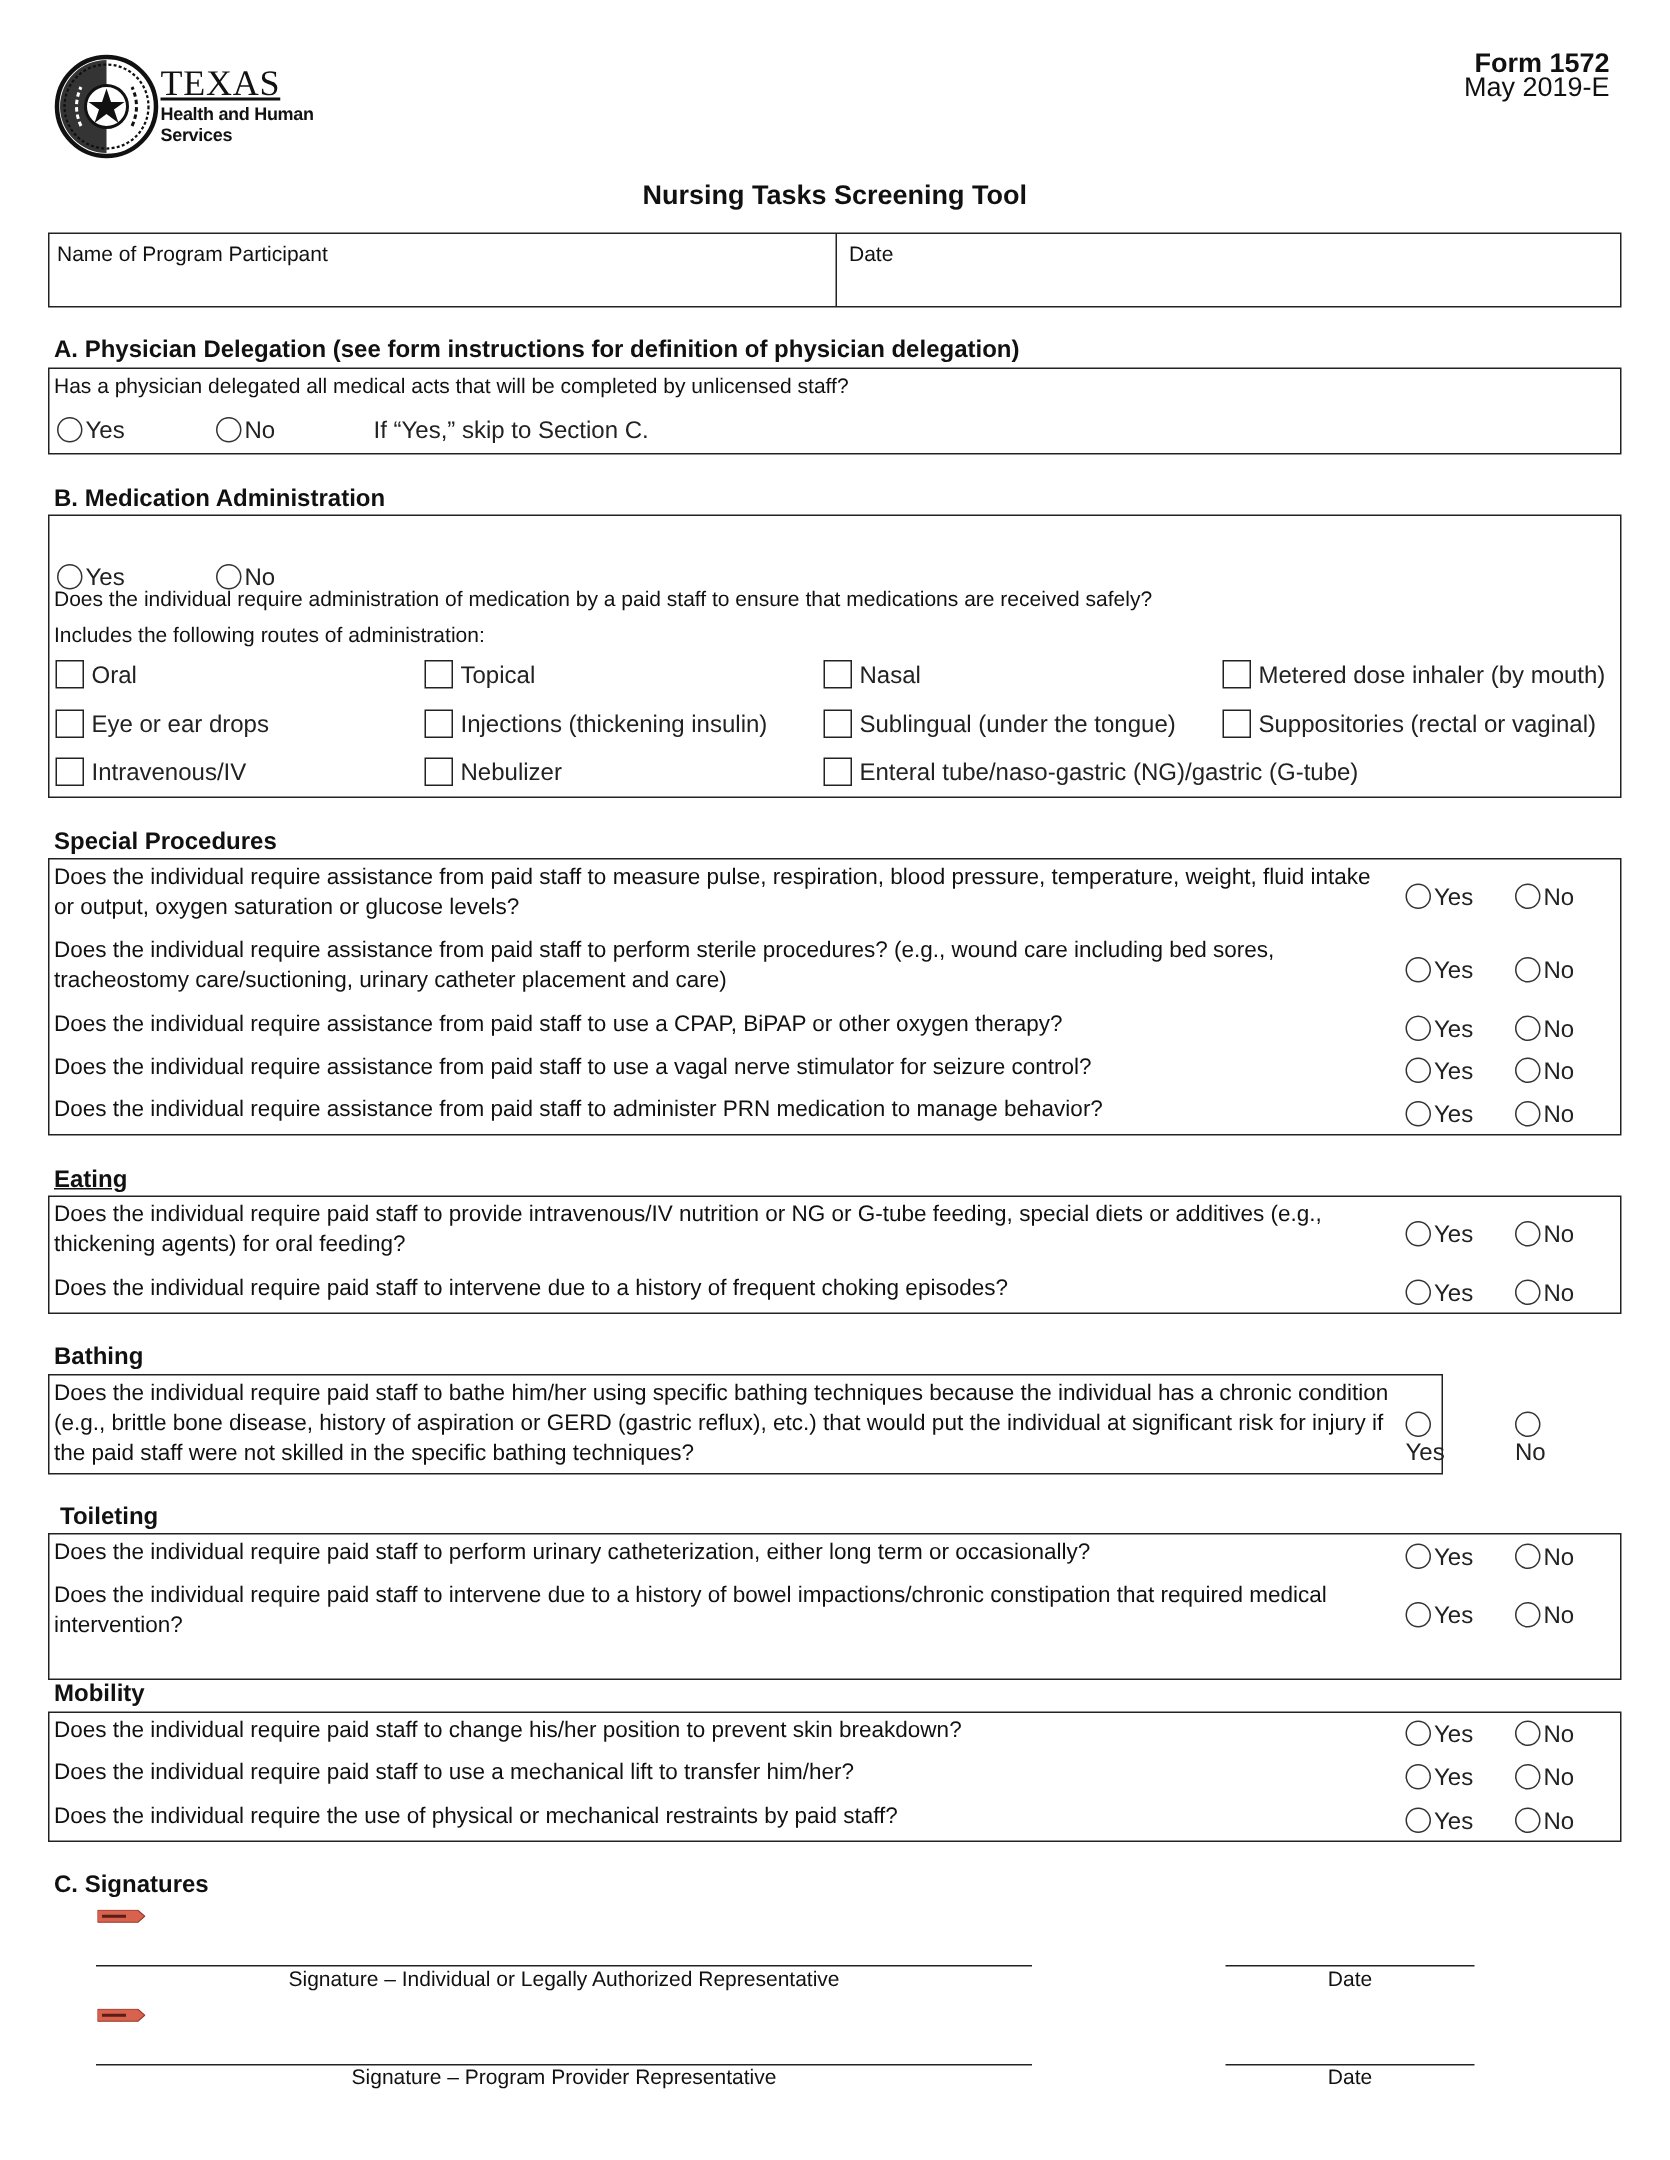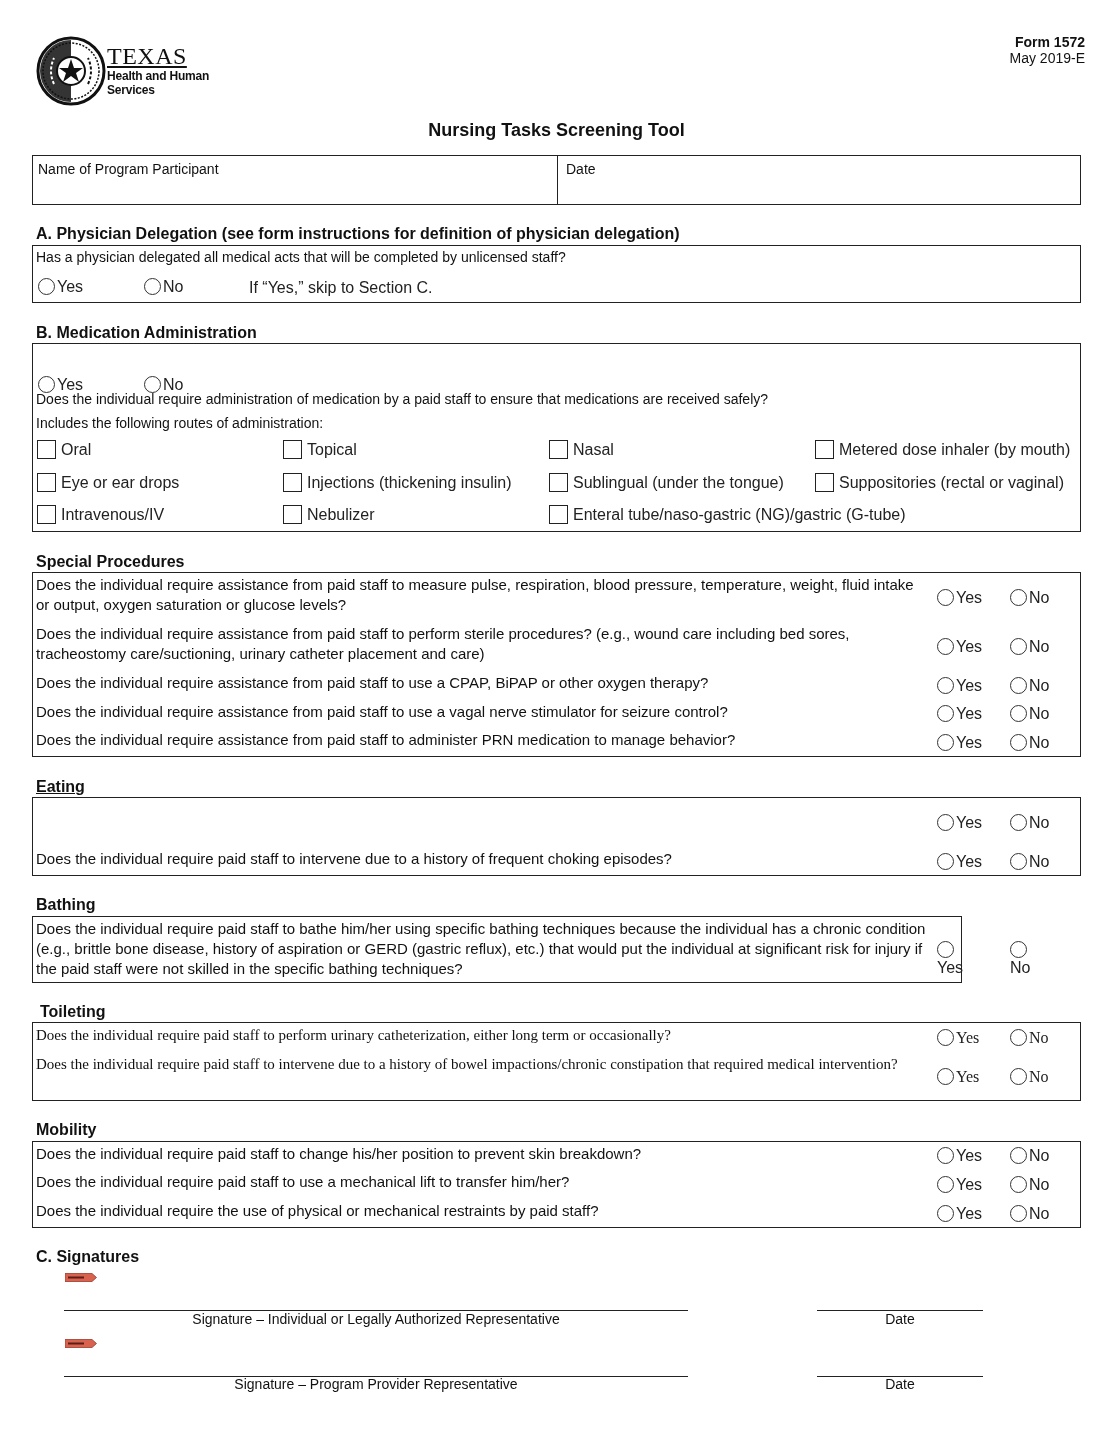--- a/index.html
+++ b/index.html
@@ -3,21 +3,21 @@
 <meta charset="utf-8">
 <style>
   html, body { margin:0; padding:0; background:#fff; }
   body { width:1113px; height:1440px; position:relative; overflow:hidden;
          font-family:"Liberation Sans", sans-serif; color:#111; }
   .abs { position:absolute; }
   .logo { left:36px; top:36px; width:70px; height:70px; }
   .logo-text { left:107px; top:44px; line-height:1; }
   .logo-big { font-family:"Liberation Serif", serif; font-size:24px; letter-spacing:0.5px; display:block;text-decoration:underline; }
   .logo-small { font-size:12px; font-weight:bold; display:block; margin-top:2px; letter-spacing:-0.2px; }
-  .form-id { right:28px; top:34px; text-align:right; font-size:14px; line-height:16px; }
+  .form-id { right:40px; top:34px; text-align:right; font-size:18px; line-height:16px; }
   .form-id b { display:block; }
   .title { left:0; width:1113px; top:120px; text-align:center; font-size:18px; font-weight:bold; }
   .box { border:1px solid #222; box-sizing:border-box; }
   .sec-h { font-size:16px; font-weight:bold; }
   .txt { font-size:15px; line-height:20px; }
   .small { font-size:14px; }
   .radio { display:inline-block; width:17px; height:17px; border:1px solid #333; border-radius:50%; box-sizing:border-box; vertical-align:-3px; margin-right:2px; }
   .chk { display:inline-block; width:19px; height:19px; border:1px solid #222; box-sizing:border-box; vertical-align:-4px; margin-right:5px; }
   .opt { font-size:16px; color:#222; }
   .sig-line { height:1px; background:#222; }
@@ -104,36 +104,37 @@
   <div class="abs opt" style="left:904px; top:132px;"><span class="radio"></span><span>Yes</span></div>
   <div class="abs opt" style="left:977px; top:132px;"><span class="radio"></span><span>No</span></div>
 
   <div class="abs txt" style="left:3px; top:157px;">Does the individual require assistance from paid staff to administer PRN medication to manage behavior?</div>
   <div class="abs opt" style="left:904px; top:161px;"><span class="radio"></span><span>Yes</span></div>
   <div class="abs opt" style="left:977px; top:161px;"><span class="radio"></span><span>No</span></div>
 </div>
 
 <div class="abs sec-h" style="left:36px; top:778px;text-decoration:underline;">Eating</div>
 <div class="abs box" style="left:32px; top:797px; width:1049px; height:79px;">
+  <div class="abs txt" style="left:3px; top:2px; width:890px;">Does the individual require paid staff to provide intravenous/IV nutrition or NG or G-tube feeding, special diets or additives (e.g., thickening agents) for oral feeding?</div>
   <div class="abs opt" style="left:904px; top:16px;"><span class="radio"></span><span>Yes</span></div>
   <div class="abs opt" style="left:977px; top:16px;"><span class="radio"></span><span>No</span></div>
   <div class="abs txt" style="left:3px; top:51px;">Does the individual require paid staff to intervene due to a history of frequent choking episodes?</div>
   <div class="abs opt" style="left:904px; top:55px;"><span class="radio"></span><span>Yes</span></div>
   <div class="abs opt" style="left:977px; top:55px;"><span class="radio"></span><span>No</span></div>
 </div>
 
 <div class="abs sec-h" style="left:36px; top:896px;">Bathing</div>
 <div class="abs box" style="left:32px; top:916px; width:930px; height:67px;">
   <div class="abs txt" style="left:3px; top:2px; width:895px;">Does the individual require paid staff to bathe him/her using specific bathing techniques because the individual has a chronic condition (e.g., brittle bone disease, history of aspiration or GERD (gastric reflux), etc.) that would put the individual at significant risk for injury if the paid staff were not skilled in the specific bathing techniques?</div>
   <div class="abs opt" style="left:904px; top:24px;"><span class="radio"></span><span>Yes</span></div>
   <div class="abs opt" style="left:977px; top:24px;"><span class="radio"></span><span>No</span></div>
 </div>
 
 <div class="abs sec-h" style="left:40px; top:1003px;">Toileting</div>
-<div class="abs box" style="left:32px; top:1022px; width:1049px; height:79px;font-family:Liberation Serif, serif;">
+<div class="abs box" style="left:32px; top:1022px; width:1049px; height:98px;">
   <div class="abs txt" style="left:3px; top:2px;">Does the individual require paid staff to perform urinary catheterization, either long term or occasionally?</div>
   <div class="abs opt" style="left:904px; top:6px;"><span class="radio"></span><span>Yes</span></div>
   <div class="abs opt" style="left:977px; top:6px;"><span class="radio"></span><span>No</span></div>
   <div class="abs txt" style="left:3px; top:31px; width:890px;">Does the individual require paid staff to intervene due to a history of bowel impactions/chronic constipation that required medical intervention?</div>
   <div class="abs opt" style="left:904px; top:45px;"><span class="radio"></span><span>Yes</span></div>
   <div class="abs opt" style="left:977px; top:45px;"><span class="radio"></span><span>No</span></div>
 </div>
 
 <div class="abs sec-h" style="left:36px; top:1121px;">Mobility</div>
 <div class="abs box" style="left:32px; top:1141px; width:1049px; height:87px;">

